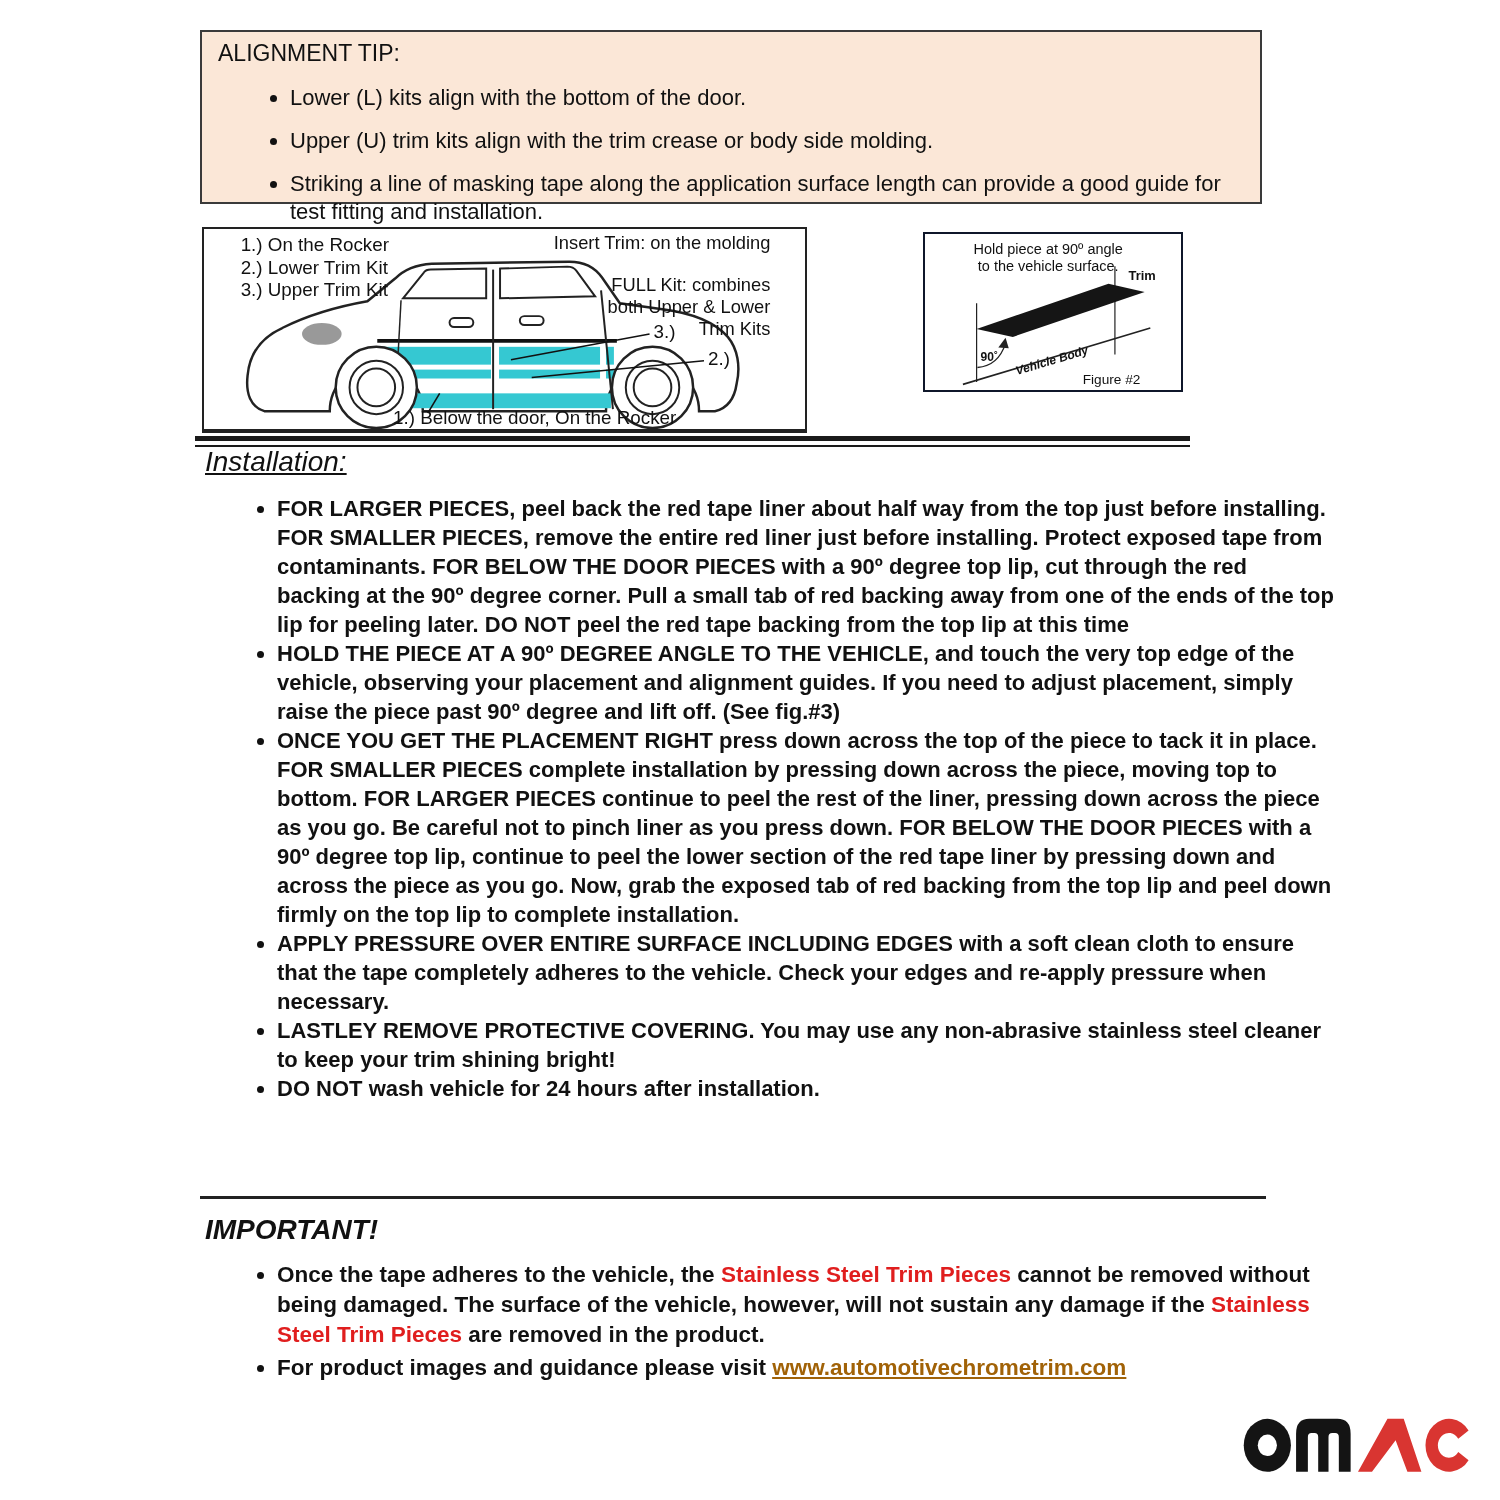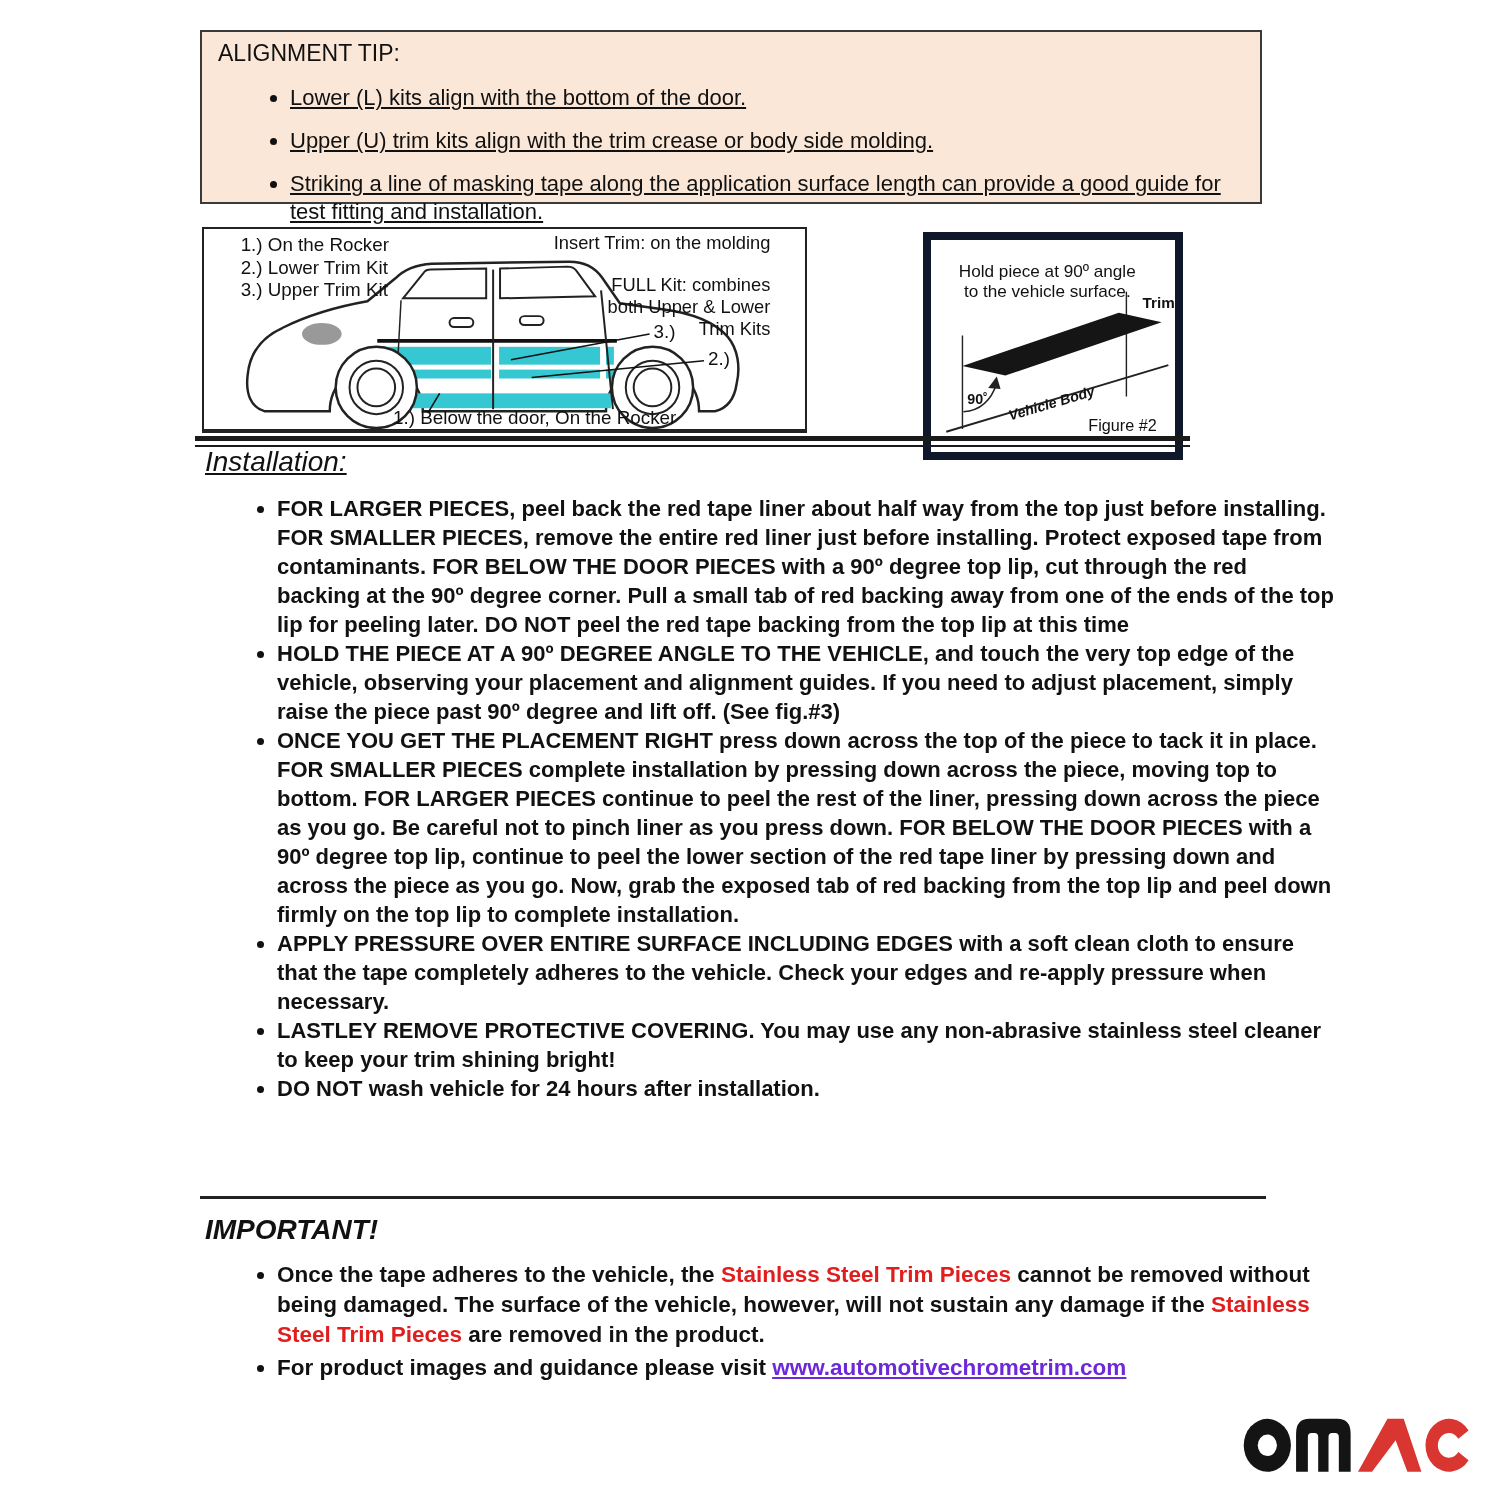--- a/index.html
+++ b/index.html
@@ -7,30 +7,30 @@
     width:1500px;height:1500px;position:relative;background:#ffffff;
     font-family:"Liberation Sans", sans-serif;color:#111;overflow:hidden;
   }
   
   .tip-box{
     position:absolute;left:200px;top:30px;width:1062px;height:174px;
     background:#fbe7d7;border:2px solid #3a3a3a;box-sizing:border-box;
     padding:8px 16px 0 16px;
   }
   .tip-title{font-size:23px;}
-  .tip-list{margin:17px 0 0 0;padding-left:72px;text-decoration:underline;}
+  .tip-list{margin:17px 0 0 0;padding-left:72px;}
   .tip-list li{font-size:22px;line-height:28px;margin-bottom:15px;}
   
   .car-box{
     position:absolute;left:202px;top:227px;width:605px;height:206px;
     border:2px solid #222;border-bottom-width:4px;box-sizing:border-box;background:#fff;
   }
   .fig2-box{
-    position:absolute;left:923px;top:232px;width:260px;height:228px;
-    border:8px solid #0f172a;box-sizing:border-box;background:#fff;
+    position:absolute;left:923px;top:232px;width:260px;height:160px;
+    border:2px solid #0f172a;box-sizing:border-box;background:#fff;
   }
   .car-box svg,.fig2-box svg{display:block;width:100%;height:100%;}
   svg text{font-family:"Liberation Sans", sans-serif;fill:#111;}
   
   .thick-rule{
     position:absolute;left:195px;top:436px;width:995px;height:4px;
     border-top:5px solid #1a1a1a;border-bottom:2px solid #1a1a1a;
   }
   .divider{position:absolute;left:200px;top:1196px;width:1066px;border-top:3px solid #222;}
   
@@ -44,21 +44,21 @@
   .important-title{
     position:absolute;left:205px;top:1214px;margin:0;font-size:28px;
     font-style:italic;font-weight:bold;
   }
   .important-list{
     position:absolute;left:205px;top:1260px;width:1058px;margin:0;
     padding-left:72px;font-weight:bold;
   }
   .important-list li{font-size:22.5px;line-height:30px;margin-bottom:3px;}
   .red-text{color:#e01e1e;}
-  .link{color:#6d28d9;text-decoration:underline;font-weight:bold;cursor:pointer;}
+  .link{color:#a16207;text-decoration:underline;font-weight:bold;cursor:pointer;}
   
   .logo{position:absolute;left:1243px;top:1404px;width:230px;height:76px;}
   .logo svg{display:block;width:100%;height:100%;}
 </style>
 </head>
 <body>
 
 <div>
 
   <section class="tip-box">

